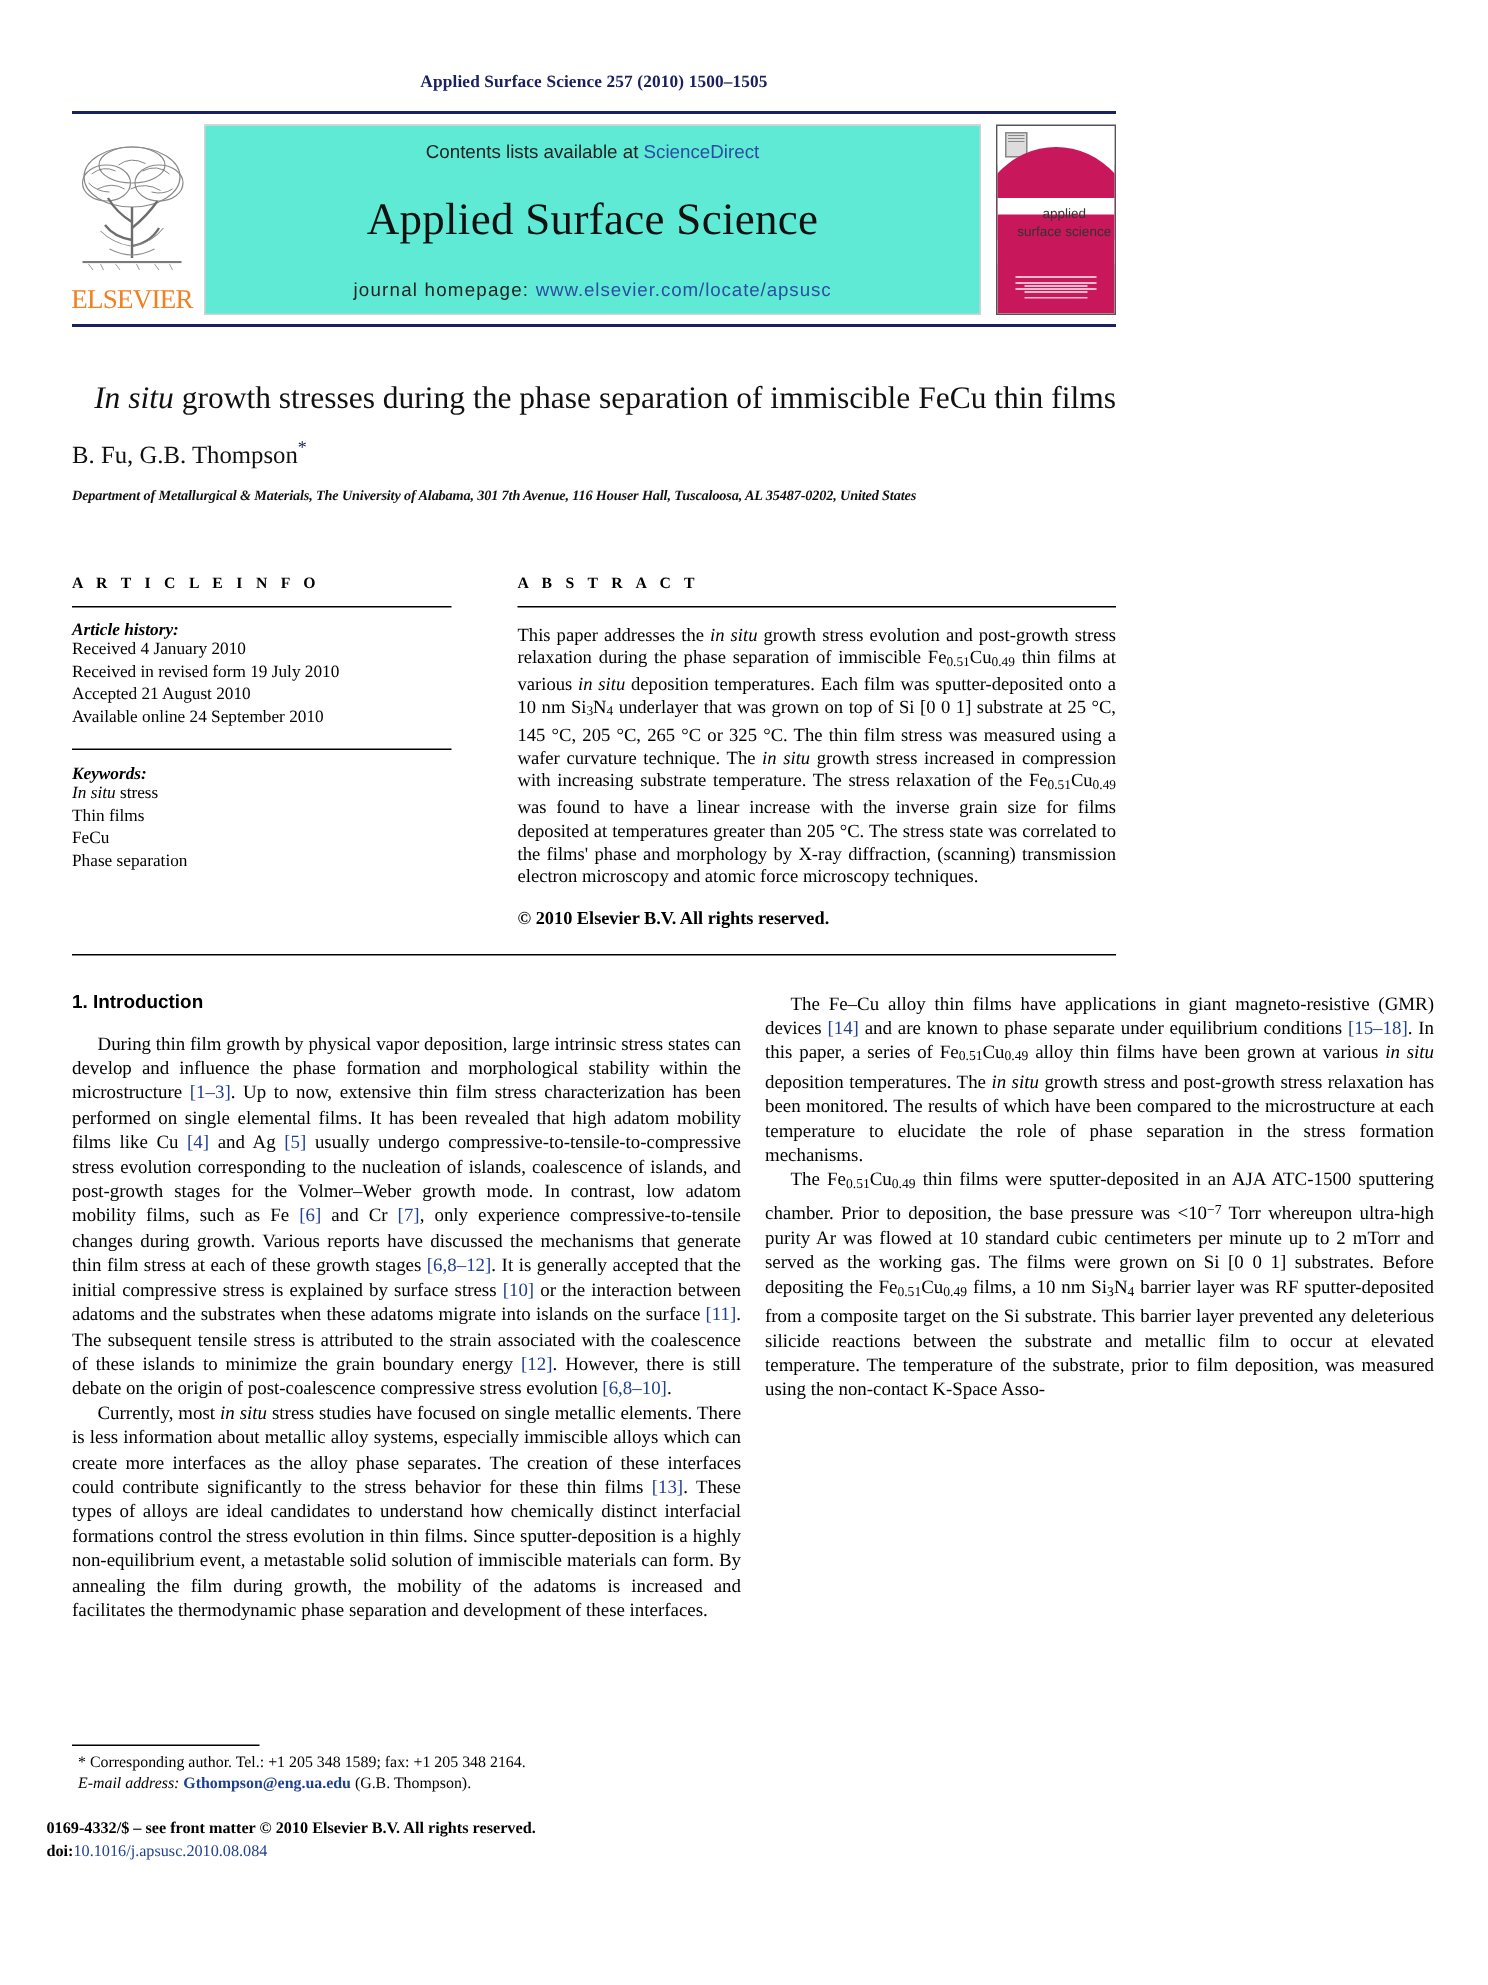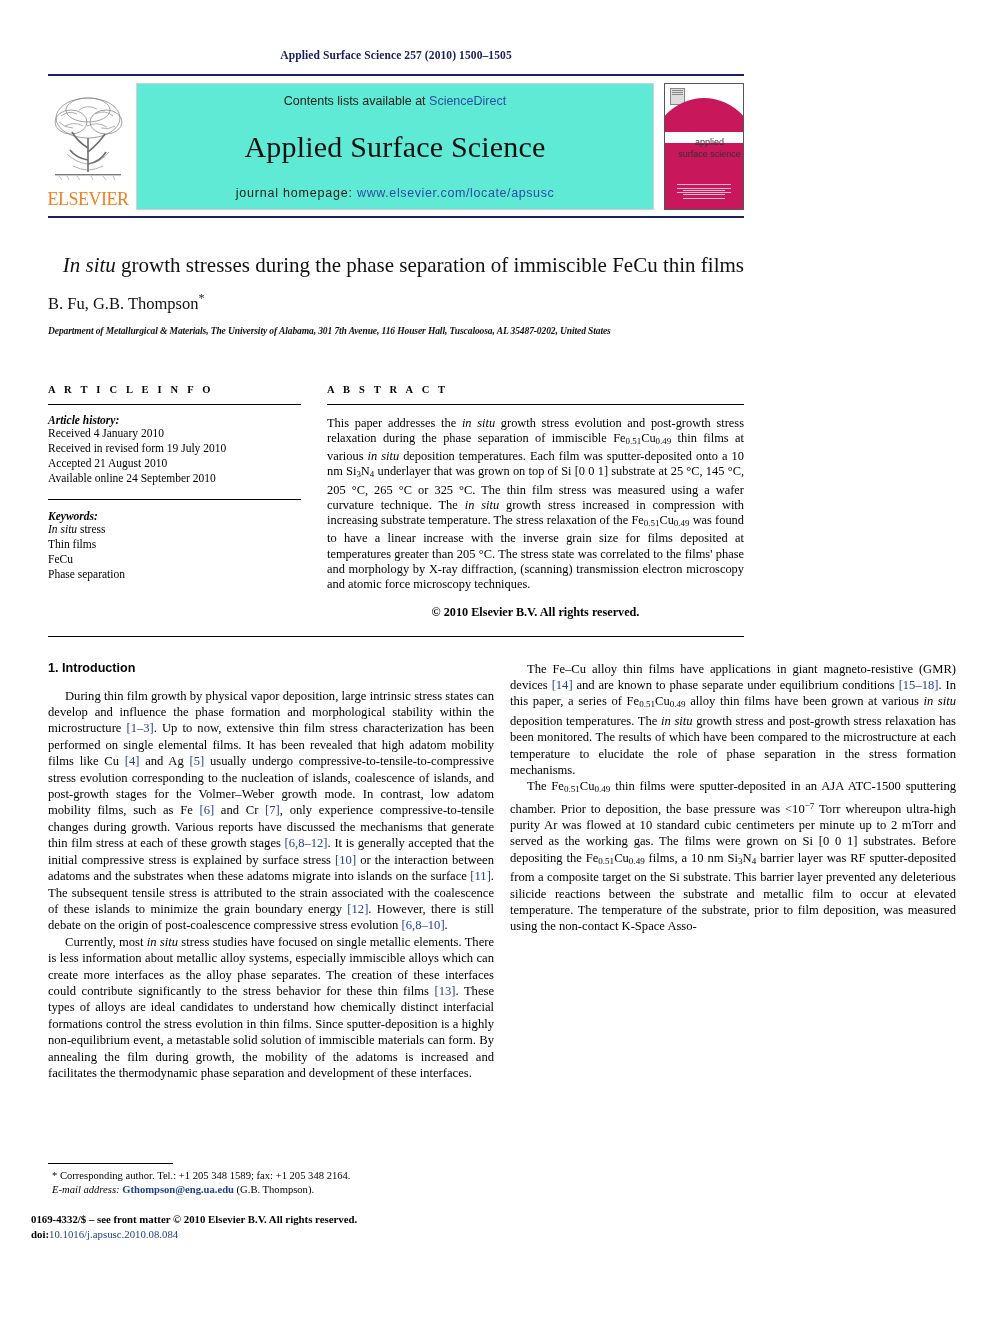--- a/index.html
+++ b/index.html
@@ -187,21 +187,21 @@
     letter-spacing: -0.1px;
   }
 
   
   .info-abstract {
     margin: 48px 48px 0 48px;
     display: flex;
   }
   .col-info { width: 253px; flex: 0 0 253px; }
   .col-gap  { width: 26px; flex: 0 0 26px; }
-  .col-abs  { flex: 1 1 auto; }
+  .col-abs  { flex: 1 1 auto; margin-left: 18px; }
   .sec-label {
     font-family: "Liberation Serif", serif;
     font-weight: bold;
     font-size: 10.5px;
     letter-spacing: 3.2px;
   }
   .hr-thin {
     border-top: 1px solid #000;
     margin-top: 9px;
   }
@@ -218,21 +218,21 @@
   .kw-line .ital { font-style: italic; }
   .abstract-body {
     margin-top: 11px;
     font-size: 12.4px;
     line-height: 15.3px;
     text-align: justify;
   }
   .abstract-body .ital { font-style: italic; }
   .copyright {
     margin-top: 12px;
-    text-align: center;
+    text-align: left;
     font-size: 12.2px;
     font-weight: bold;
   }
   .info-rule-bottom {
     margin: 16px 48px 0 48px;
     border-top: 1px solid #000;
   }
 
   
   .body-cols {

